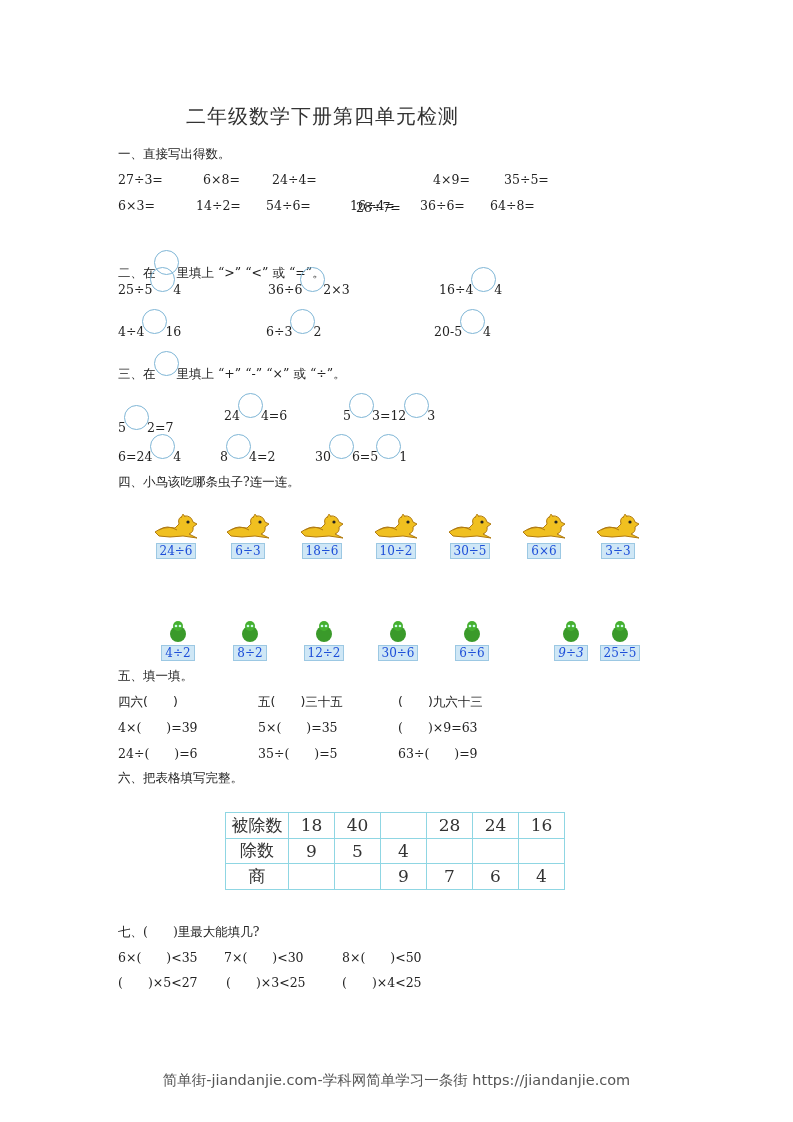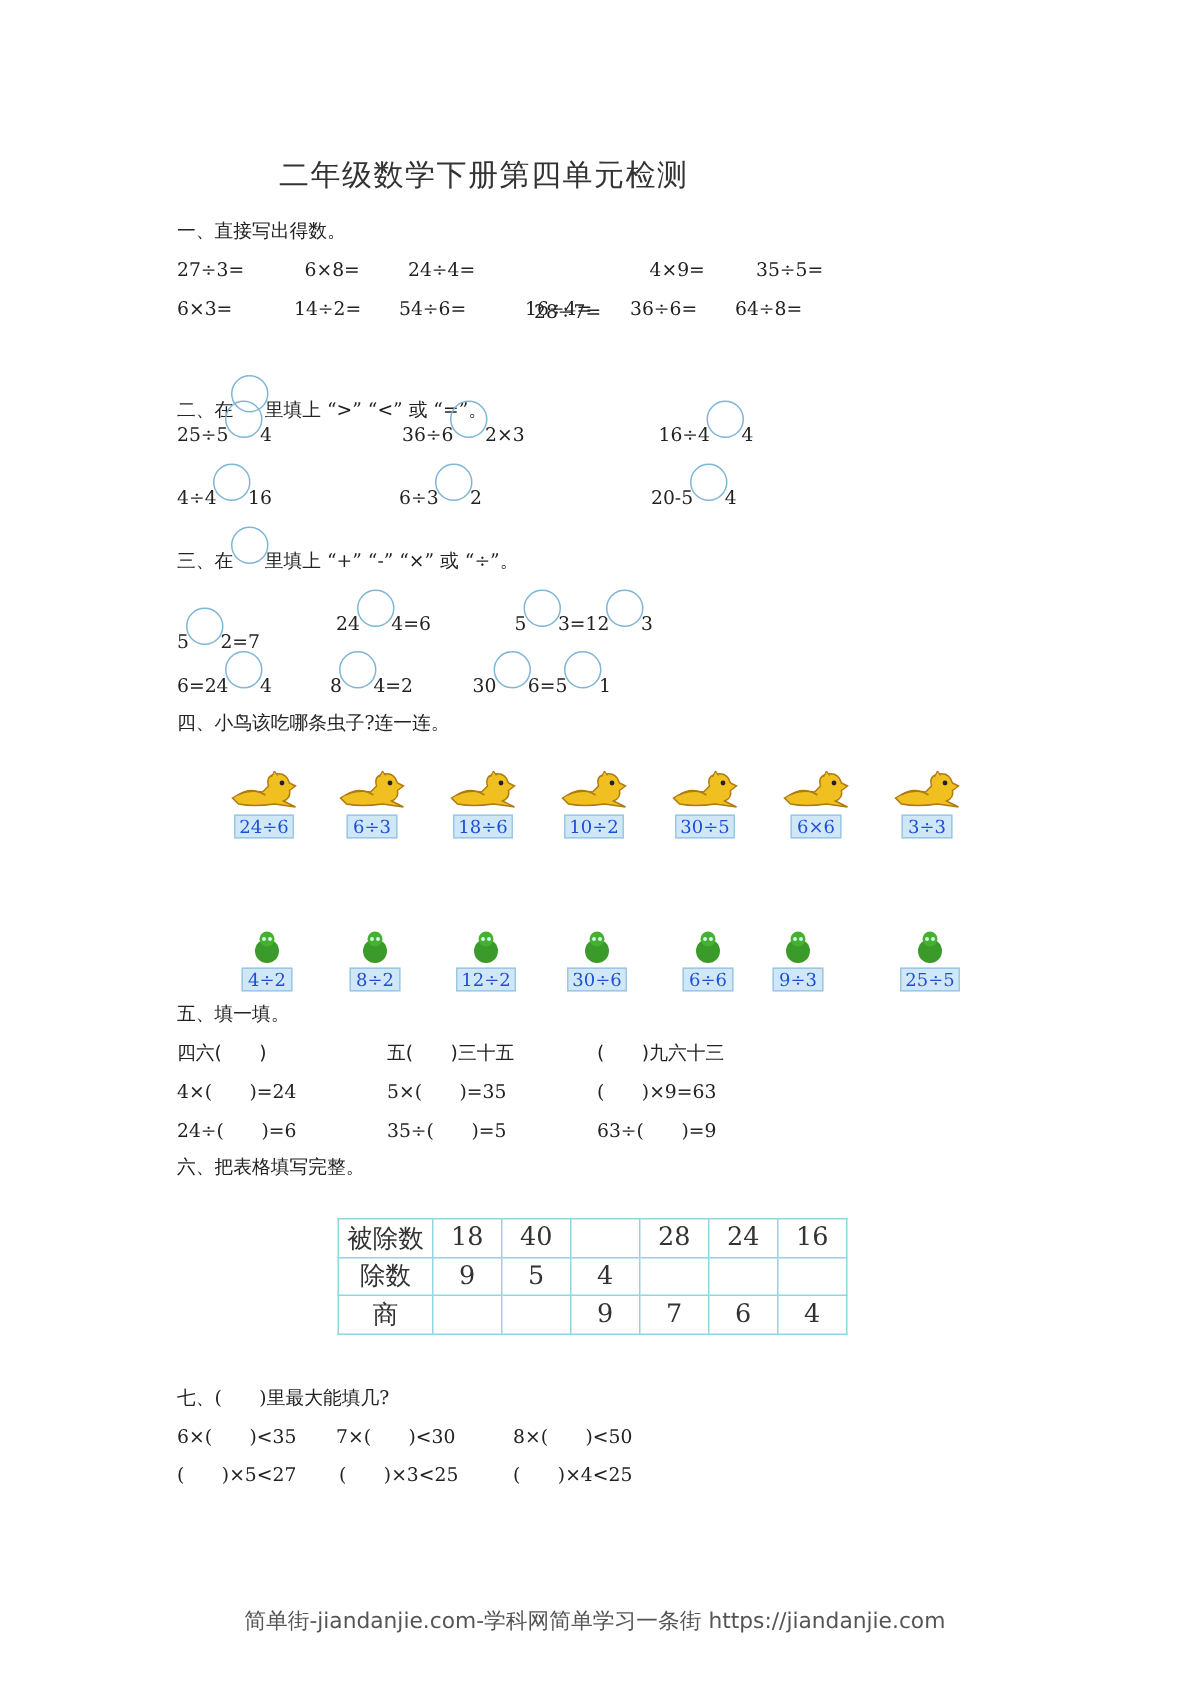--- a/index.html
+++ b/index.html
@@ -142,39 +142,39 @@
           <ellipse cx="11" cy="6" rx="5" ry="5" fill="#46b030"></ellipse>
           <circle cx="9" cy="6" r="1.3" fill="#cfe"></circle>
           <circle cx="13" cy="6" r="1.3" fill="#cfe"></circle>
         </svg></div><span class="label-box">30÷6</span></div>
     <div class="card" style="left: 448px; top: 620px;"><div style="height:22px;"><svg width="22" height="22" viewBox="0 0 22 22">
           <ellipse cx="11" cy="14" rx="8" ry="8" fill="#3a9a2a"></ellipse>
           <ellipse cx="11" cy="6" rx="5" ry="5" fill="#46b030"></ellipse>
           <circle cx="9" cy="6" r="1.3" fill="#cfe"></circle>
           <circle cx="13" cy="6" r="1.3" fill="#cfe"></circle>
         </svg></div><span class="label-box">6÷6</span></div>
-    <div class="card" style="left: 508px; top: 620px;"><div style="height:22px;"><svg width="22" height="22" viewBox="0 0 22 22">
+    <div class="card" style="left: 547px; top: 620px; font-style: italic;"><div style="height:22px;"><svg width="22" height="22" viewBox="0 0 22 22">
           <ellipse cx="11" cy="14" rx="8" ry="8" fill="#3a9a2a"></ellipse>
           <ellipse cx="11" cy="6" rx="5" ry="5" fill="#46b030"></ellipse>
           <circle cx="9" cy="6" r="1.3" fill="#cfe"></circle>
           <circle cx="13" cy="6" r="1.3" fill="#cfe"></circle>
         </svg></div><span class="label-box">9÷3</span></div>
     <div class="card" style="left: 596px; top: 620px;"><div style="height:22px;"><svg width="22" height="22" viewBox="0 0 22 22">
           <ellipse cx="11" cy="14" rx="8" ry="8" fill="#3a9a2a"></ellipse>
           <ellipse cx="11" cy="6" rx="5" ry="5" fill="#46b030"></ellipse>
           <circle cx="9" cy="6" r="1.3" fill="#cfe"></circle>
           <circle cx="13" cy="6" r="1.3" fill="#cfe"></circle>
         </svg></div><span class="label-box">25÷5</span></div>
   </div>
 
 <div class="abs heading" style="left:118px;top:668px;">五、填一填。</div>
 <div class="abs bold" style="left:118px;top:694px;">四六(　　)</div>
 <div class="abs bold" style="left:258px;top:694px;">五(　　)三十五</div>
 <div class="abs bold" style="left:398px;top:694px;">(　　)九六十三</div>
-<div class="abs expr" style="left:118px;top:720px;">4×(　　)=24</div>
+<div class="abs expr" style="left:118px;top:720px;">4×(　　)=39</div>
 <div class="abs expr" style="left:258px;top:720px;">5×(　　)=35</div>
 <div class="abs expr" style="left:398px;top:720px;">(　　)×9=63</div>
 <div class="abs expr" style="left:118px;top:746px;">24÷(　　)=6</div>
 <div class="abs expr" style="left:258px;top:746px;">35÷(　　)=5</div>
 <div class="abs expr" style="left:398px;top:746px;">63÷(　　)=9</div>
 
 <div class="abs heading" style="left:118px;top:770px;">六、把表格填写完整。</div>
 <table class="grid">
   <tbody id="tbody">
       <tr>

